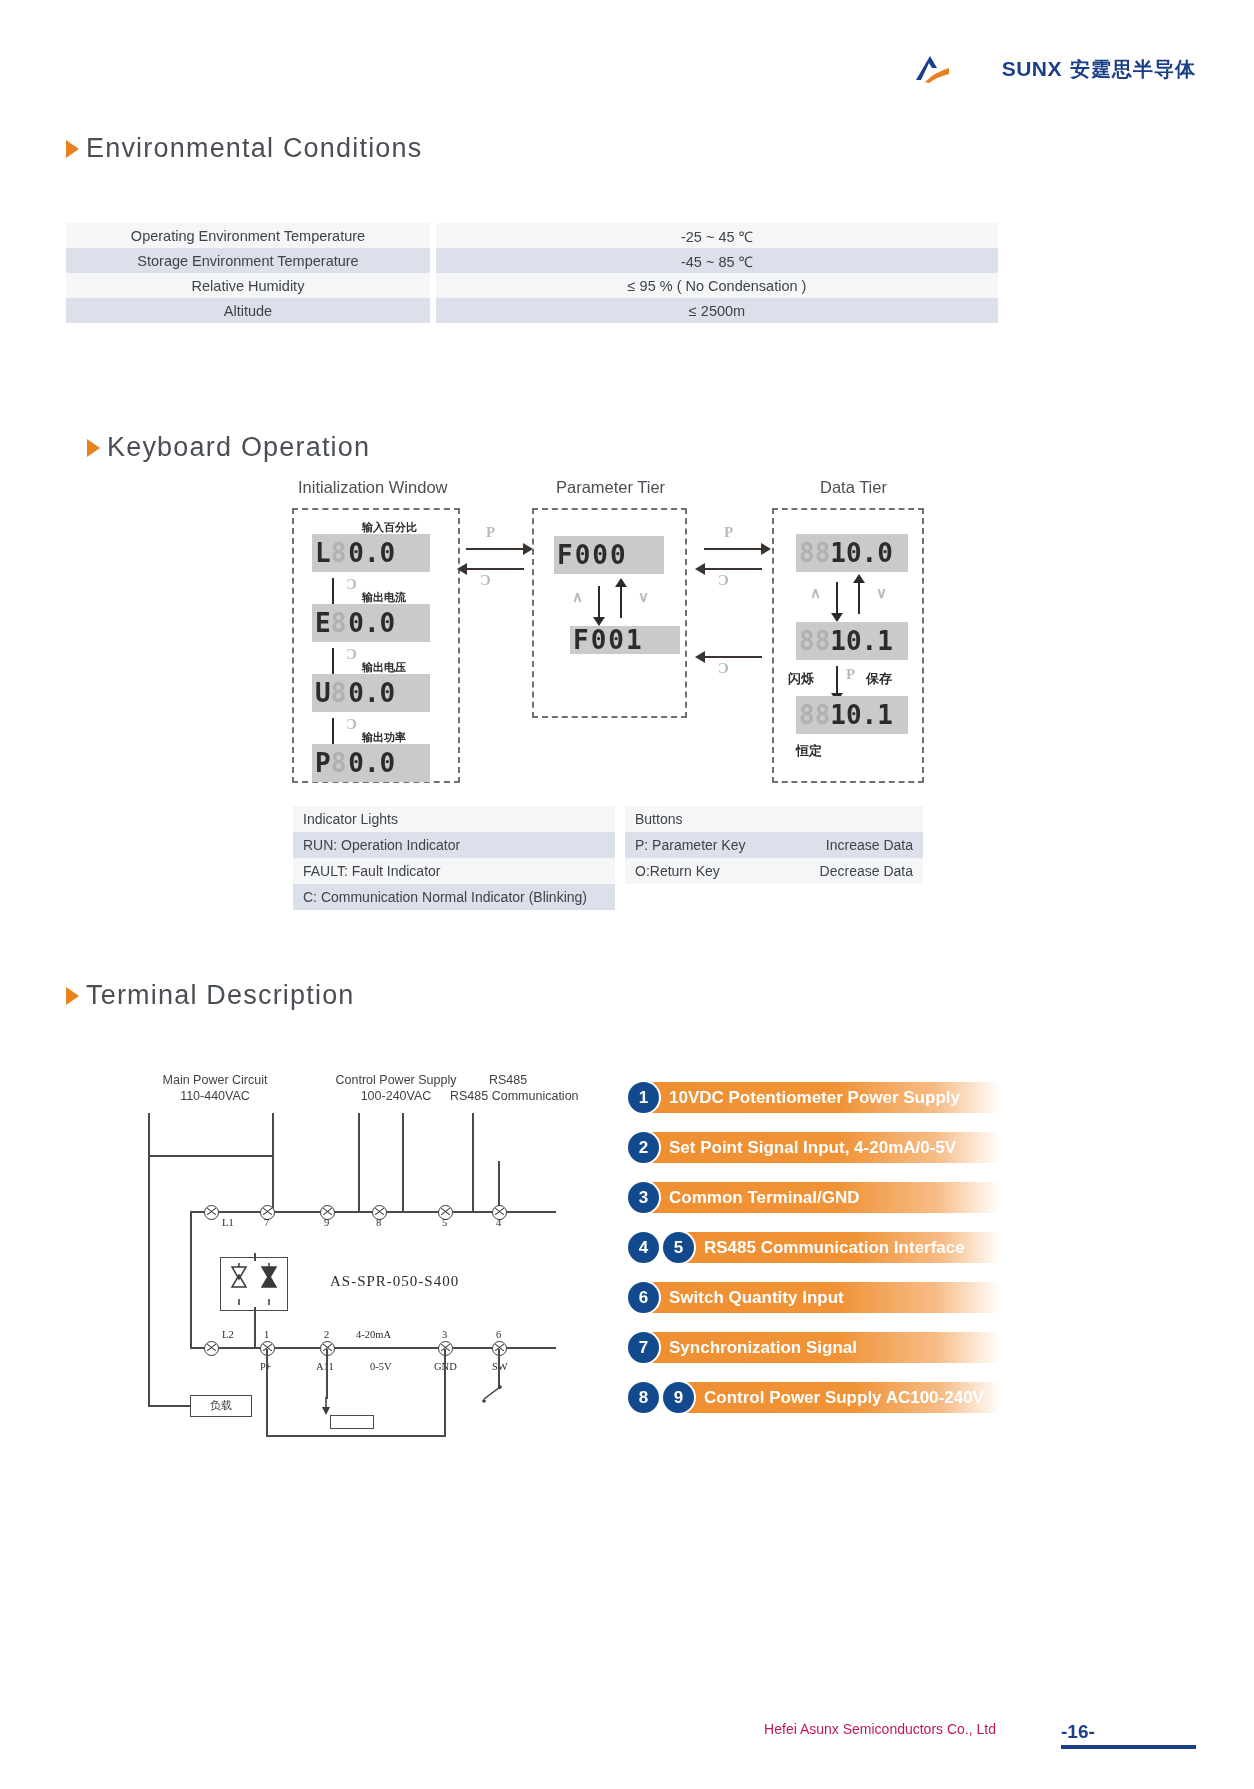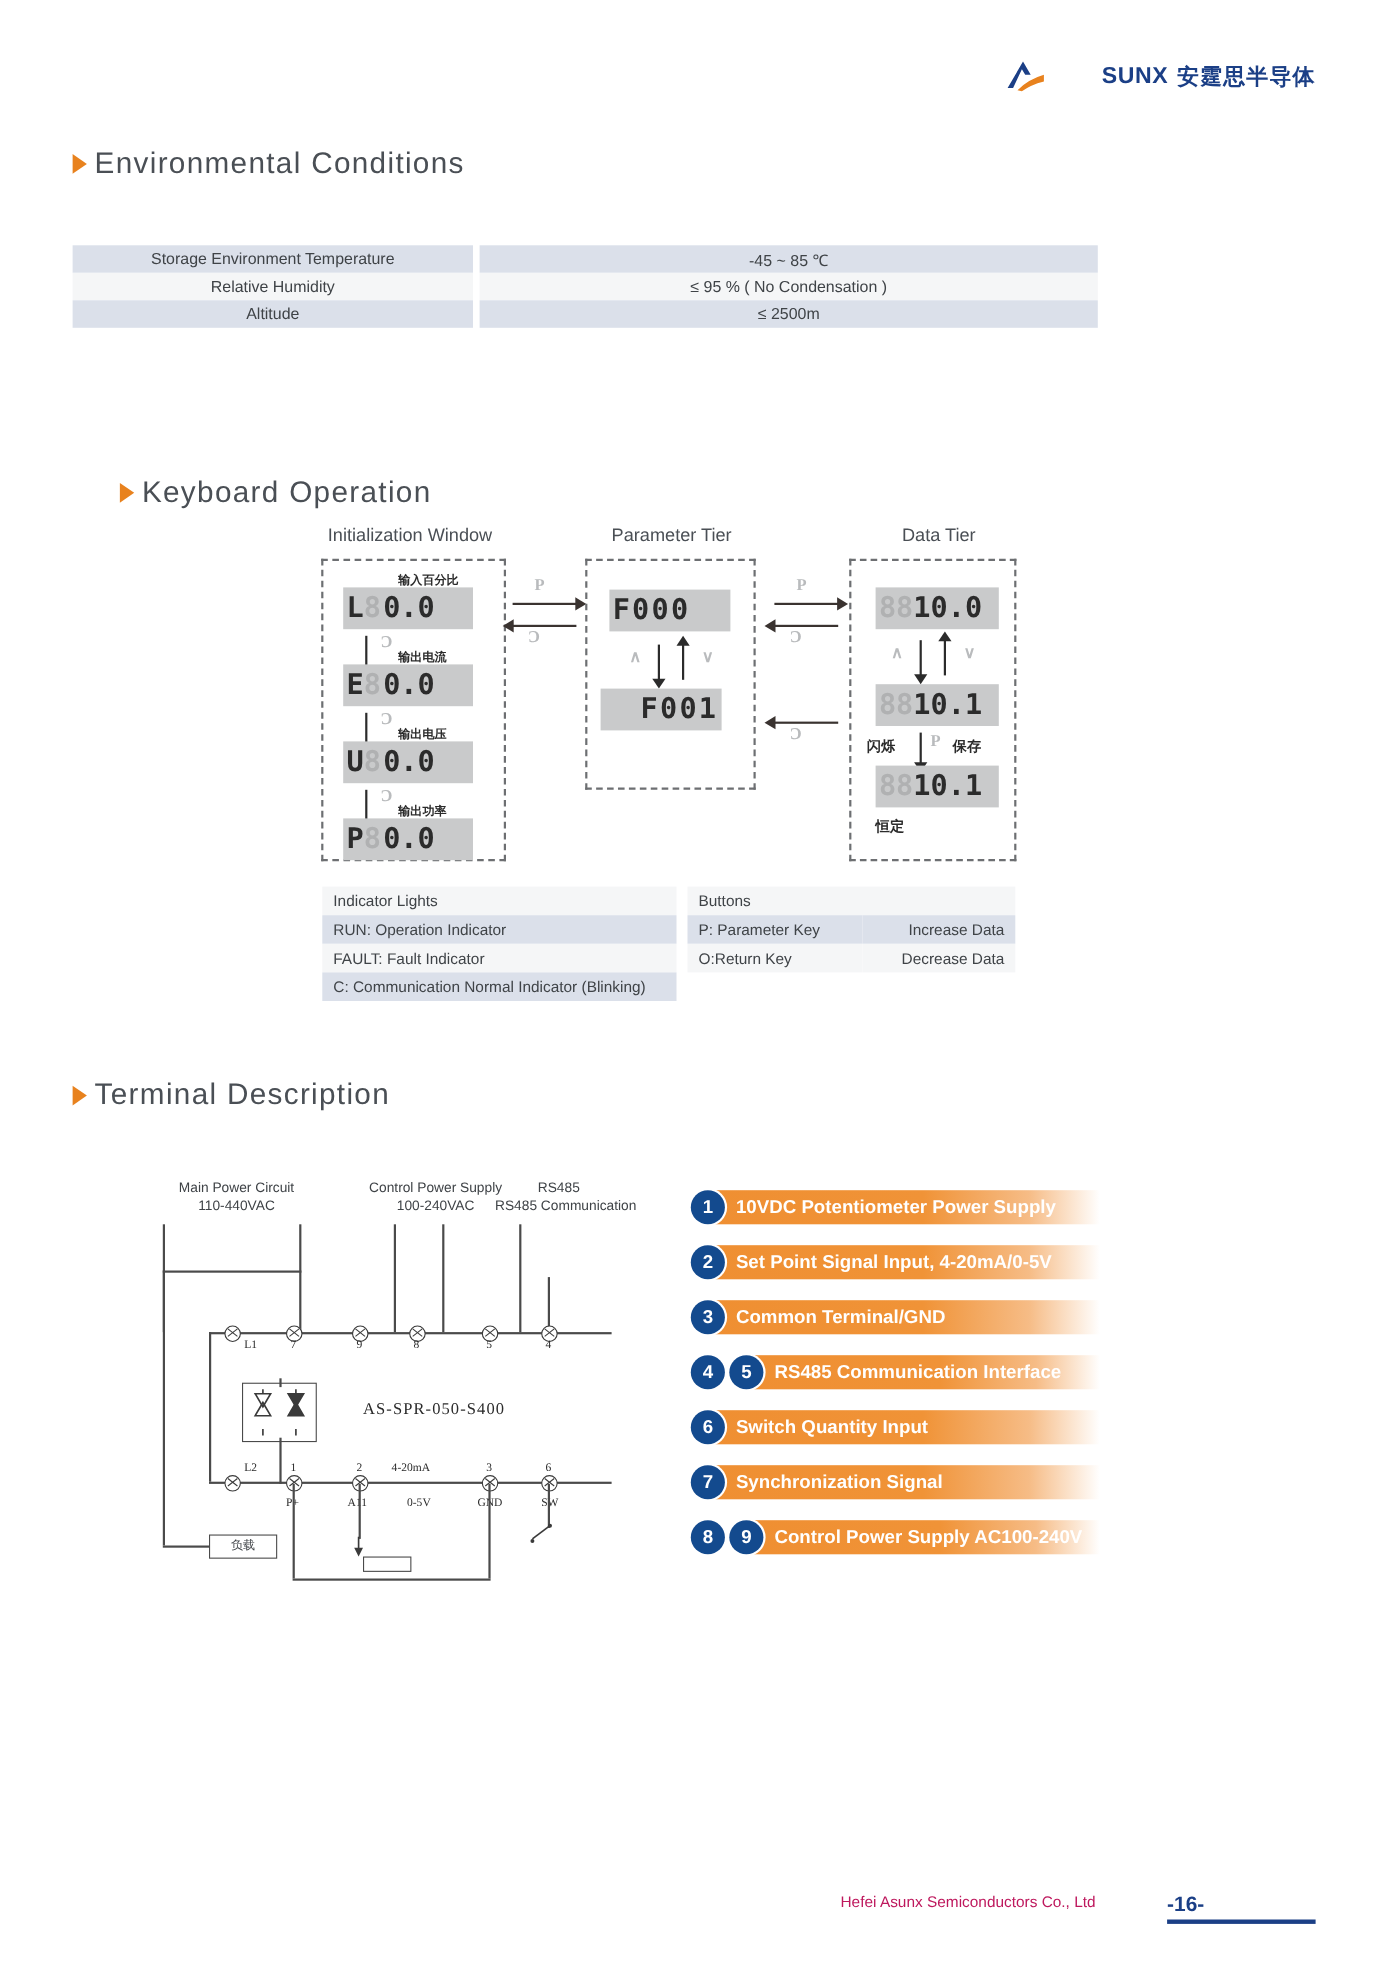--- a/index.html
+++ b/index.html
@@ -97,39 +97,44 @@
   <div class="logo-cn">安霆思半导体</div>
 </div>
 
 <div class="sec-head" style="left:66px;top:133px;">
   <span class="tri"></span>
   <span class="sec-title">Environmental Conditions</span>
 </div>
 
 <table class="spec-table">
   <tbody>
+    <tr class="odd">
+      <td class="k">Operating Environment Temperature</td>
+      <td class="gap"></td>
+      <td>-25 ~ 45 ℃</td>
+    </tr>
     <tr class="even">
       <td class="k">Storage Environment Temperature</td>
       <td class="gap"></td>
       <td>-45 ~ 85 ℃</td>
     </tr>
     <tr class="odd">
       <td class="k">Relative Humidity</td>
       <td class="gap"></td>
       <td>≤ 95 %  ( No Condensation )</td>
     </tr>
     <tr class="even">
       <td class="k">Altitude</td>
       <td class="gap"></td>
       <td>≤ 2500m</td>
     </tr>
   </tbody>
 </table>
 
-<div class="sec-head" style="left:84px;top:432px;padding-left:25px;">
+<div class="sec-head" style="left:62px;top:432px;padding-left:25px;">
   <span class="tri"></span>
   <span class="sec-title">Keyboard Operation</span>
 </div>
 
 <div id="kb">
 
   <div class="col-title" style="left:18px;top:0;">Initialization Window</div>
   <div class="col-title" style="left:276px;top:0;">Parameter Tier</div>
   <div class="col-title" style="left:540px;top:0;">Data Tier</div>
 
@@ -175,21 +180,21 @@
   <div class="gkey" style="left:200px;top:94px;">Ɔ</div>
 
   <div class="dbox" style="left:252px;top:30px;width:155px;height:210px;"></div>
   <div class="seg" style="left:274px;top:58px;width:110px;height:38px;">
     <span style="font-size:26px;letter-spacing:2px;">F000</span>
   </div>
   <div class="arrow-v" style="left:318px;top:108px;height:32px;"></div>
   <div class="arrow-v arrow-up" style="left:340px;top:108px;height:32px;"></div>
   <div class="gkey" style="left:292px;top:110px;">∧</div>
   <div class="gkey" style="left:358px;top:110px;">∨</div>
-  <div class="seg" style="left:266px;top:148px;width:110px;height:38px;justify-content:flex-end;">
+  <div class="seg" style="left:290px;top:148px;width:110px;height:28px;">
     <span style="font-size:26px;letter-spacing:2px;">F001</span>
   </div>
 
   <div class="arrow-h r" style="left:424px;top:70px;width:58px;"></div>
   <div class="gkey" style="left:444px;top:46px;">P</div>
   <div class="arrow-h l" style="left:424px;top:90px;width:58px;"></div>
   <div class="gkey" style="left:438px;top:94px;">Ɔ</div>
   <div class="arrow-h l" style="left:424px;top:178px;width:58px;"></div>
   <div class="gkey" style="left:438px;top:182px;">Ɔ</div>
 

